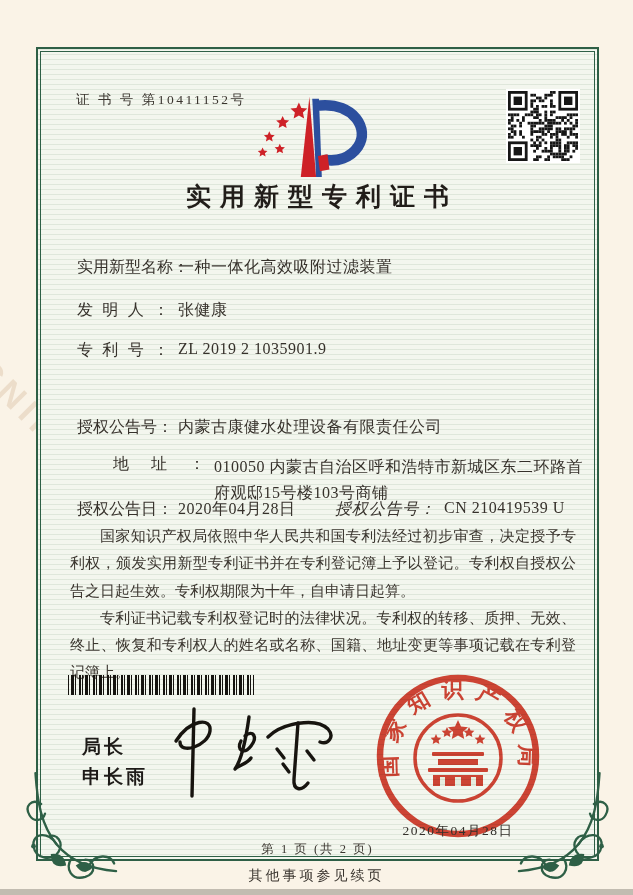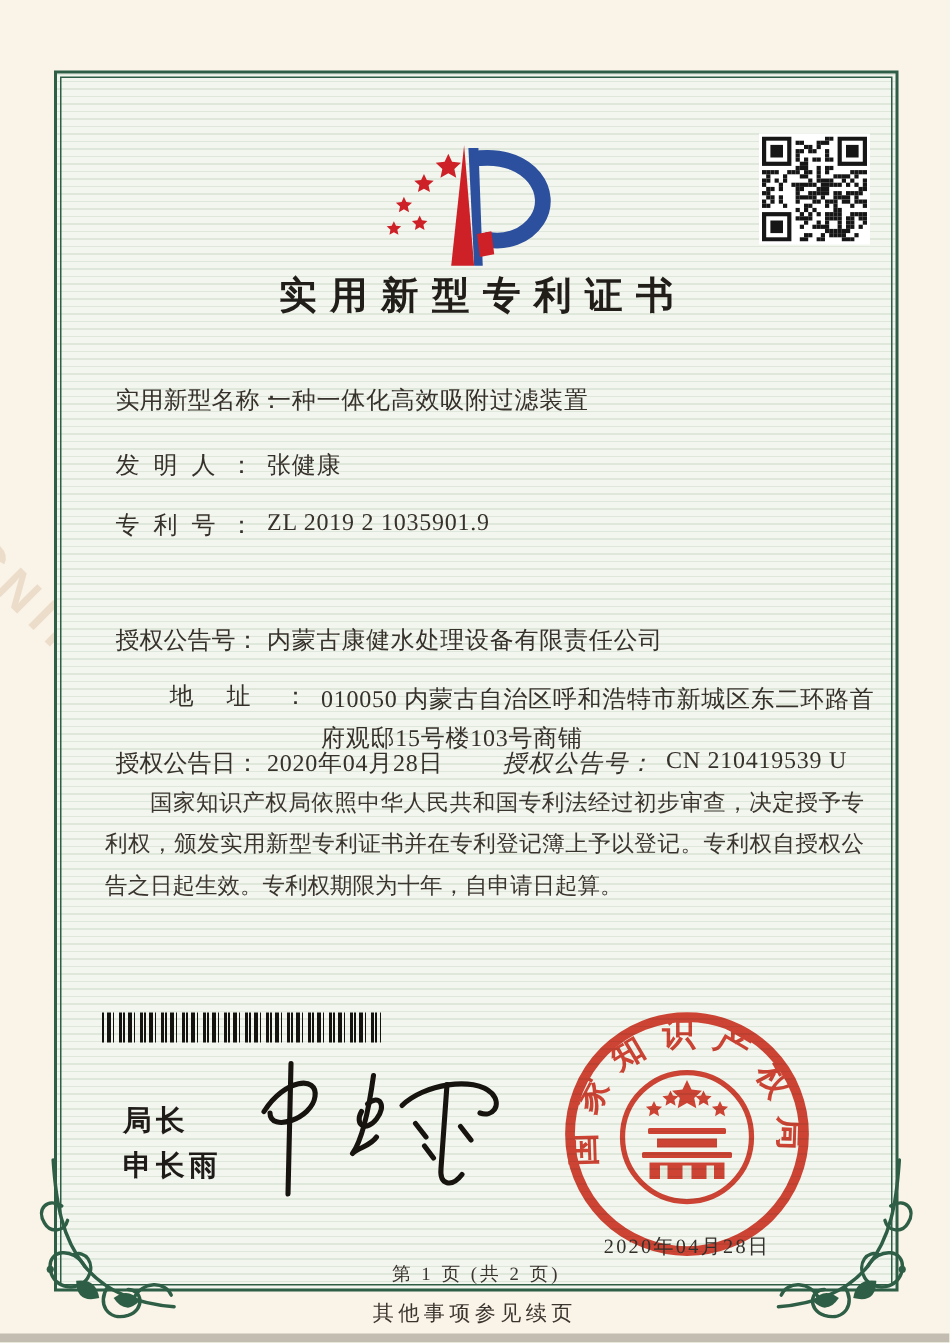--- a/index.html
+++ b/index.html
@@ -120,20 +120,21 @@
       <path d="M70,100 C76,88 92,88 96,98"></path>
     </g>
     <g fill="#2e5f46">
       <path d="M30,88 q14,-2 16,12 q-16,4 -16,-12"></path>
       <path d="M56,100 q10,-8 18,2 q-10,10 -18,-2"></path>
       <circle cx="12" cy="80" r="2.5"></circle>
         <circle cx="66" cy="104" r="2.5"></circle>
     </g>
   </svg>
 
+  <div class="cert-no">证 书 号 第10411152号</div>
 
   <svg class="logo" viewBox="0 0 140 90" width="134" height="86">
     <g fill="#ce2127">
       <path d="M50,10 l2.6,5.6 6.2,.7 -4.6,4.2 1.3,6.1 -5.5-3.1 -5.5,3.1 1.3-6.1 -4.6-4.2 6.2-.7 z"></path>
       <path d="M33,24 l2,4.3 4.8,.5 -3.6,3.2 1,4.7 -4.2-2.4 -4.2,2.4 1-4.7 -3.6-3.2 4.8-.5 z"></path>
       <path d="M19,40 l1.7,3.6 4,.5 -3,2.7 .9,3.9 -3.6-2 -3.5,2 .8-3.9 -2.9-2.7 4-.5 z"></path>
       <path d="M12,57 l1.5,3.2 3.6,.4 -2.7,2.4 .8,3.5 -3.2-1.8 -3.1,1.8 .7-3.5 -2.6-2.4 3.5-.4 z"></path>
       <path d="M30,53 l1.6,3.4 3.8,.4 -2.8,2.6 .8,3.7 -3.4-1.9 -3.3,1.9 .7-3.7 -2.8-2.6 3.8-.4 z"></path>
     </g>
     <path fill="#ce2127" d="M61,4 L68,88 L52,88 Z"></path>
@@ -387,20 +388,21 @@
     <span>
       <span class="f-label">授权公告日：</span><span class="f-value">2020年04月28日</span>
     </span>
     <span class="pair2">
       <span class="f-label">授权公告号：</span><span class="f-value">CN 210419539 U</span>
     </span>
   </div>
 
   <div class="body-text">
     <p>国家知识产权局依照中华人民共和国专利法经过初步审查，决定授予专利权，颁发实用新型专利证书并在专利登记簿上予以登记。专利权自授权公告之日起生效。专利权期限为十年，自申请日起算。</p>
+    <p>专利证书记载专利权登记时的法律状况。专利权的转移、质押、无效、终止、恢复和专利权人的姓名或名称、国籍、地址变更等事项记载在专利登记簿上。</p>
   </div>
 
   <div class="barcode"></div>
 
   <div class="signer signer-title">局长</div>
   <div class="signer signer-name">申长雨</div>
 
   <svg class="signature" width="190" height="105" viewBox="0 0 190 105">
     <g fill="none" stroke="#17140f" stroke-width="3.4" stroke-linecap="round" stroke-linejoin="round">
       <path d="M26,40 C40,18 62,16 60,30 C58,45 30,54 30,41"></path>

